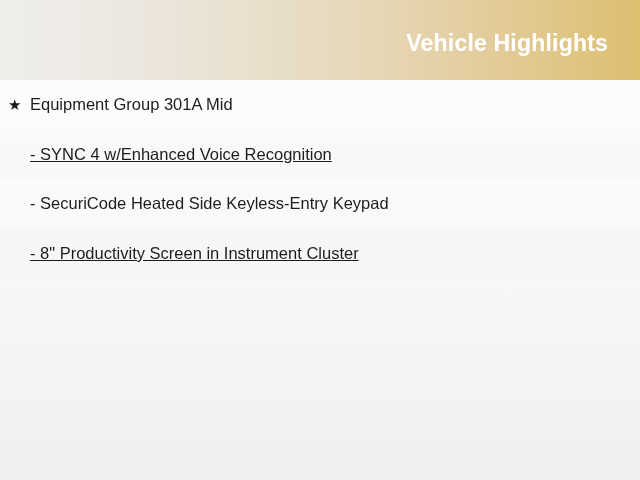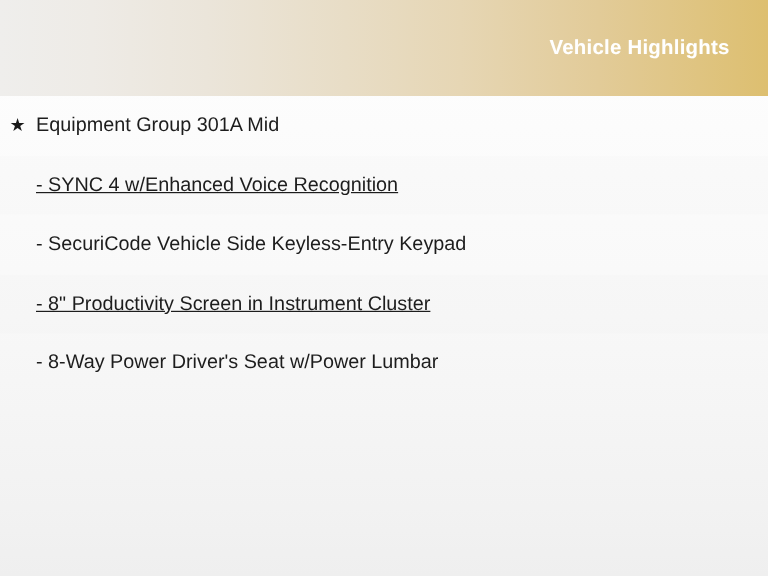--- a/index.html
+++ b/index.html
@@ -34,21 +34,21 @@
         #e8ddc6 45%,
         #e6d6b4 60%,
         #e2cb98 78%,
         #ddbf70 100%);
     overflow: hidden;
   }
   #header-title {
     position: absolute;
     right: 32px;
     top: 30px;
-    font-size: 17px;
+    font-size: 23px;
     font-weight: bold;
     color: #ffffff;
     letter-spacing: 0.2px;
     white-space: nowrap;
     text-shadow: 0 0 1px rgba(255,255,255,0.25);
   }
 
   
   #list {
     position: relative;
@@ -111,27 +111,24 @@
       <span class="row-text">Equipment Group 301A Mid</span>
     </li>
 
     <li class="row sub alt">
       <span class="row-text">- SYNC 4 w/Enhanced Voice Recognition</span>
     </li>
 
 
 
     <li class="row sub">
-      <span class="row-text">- SecuriCode Vehicle Side Keyless-Entry Keypad</span>
+      <span class="row-text">- SecuriCode Heated Side Keyless-Entry Keypad</span>
     </li>
 
     <li class="row sub alt">
       <span class="row-text">- 8" Productivity Screen in Instrument Cluster</span>
     </li>
 
-    <li class="row sub">
-      <span class="row-text">- 8-Way Power Driver's Seat w/Power Lumbar</span>
-    </li>
 
 
   </ul>
 
 </div>
 
 </body></html>

